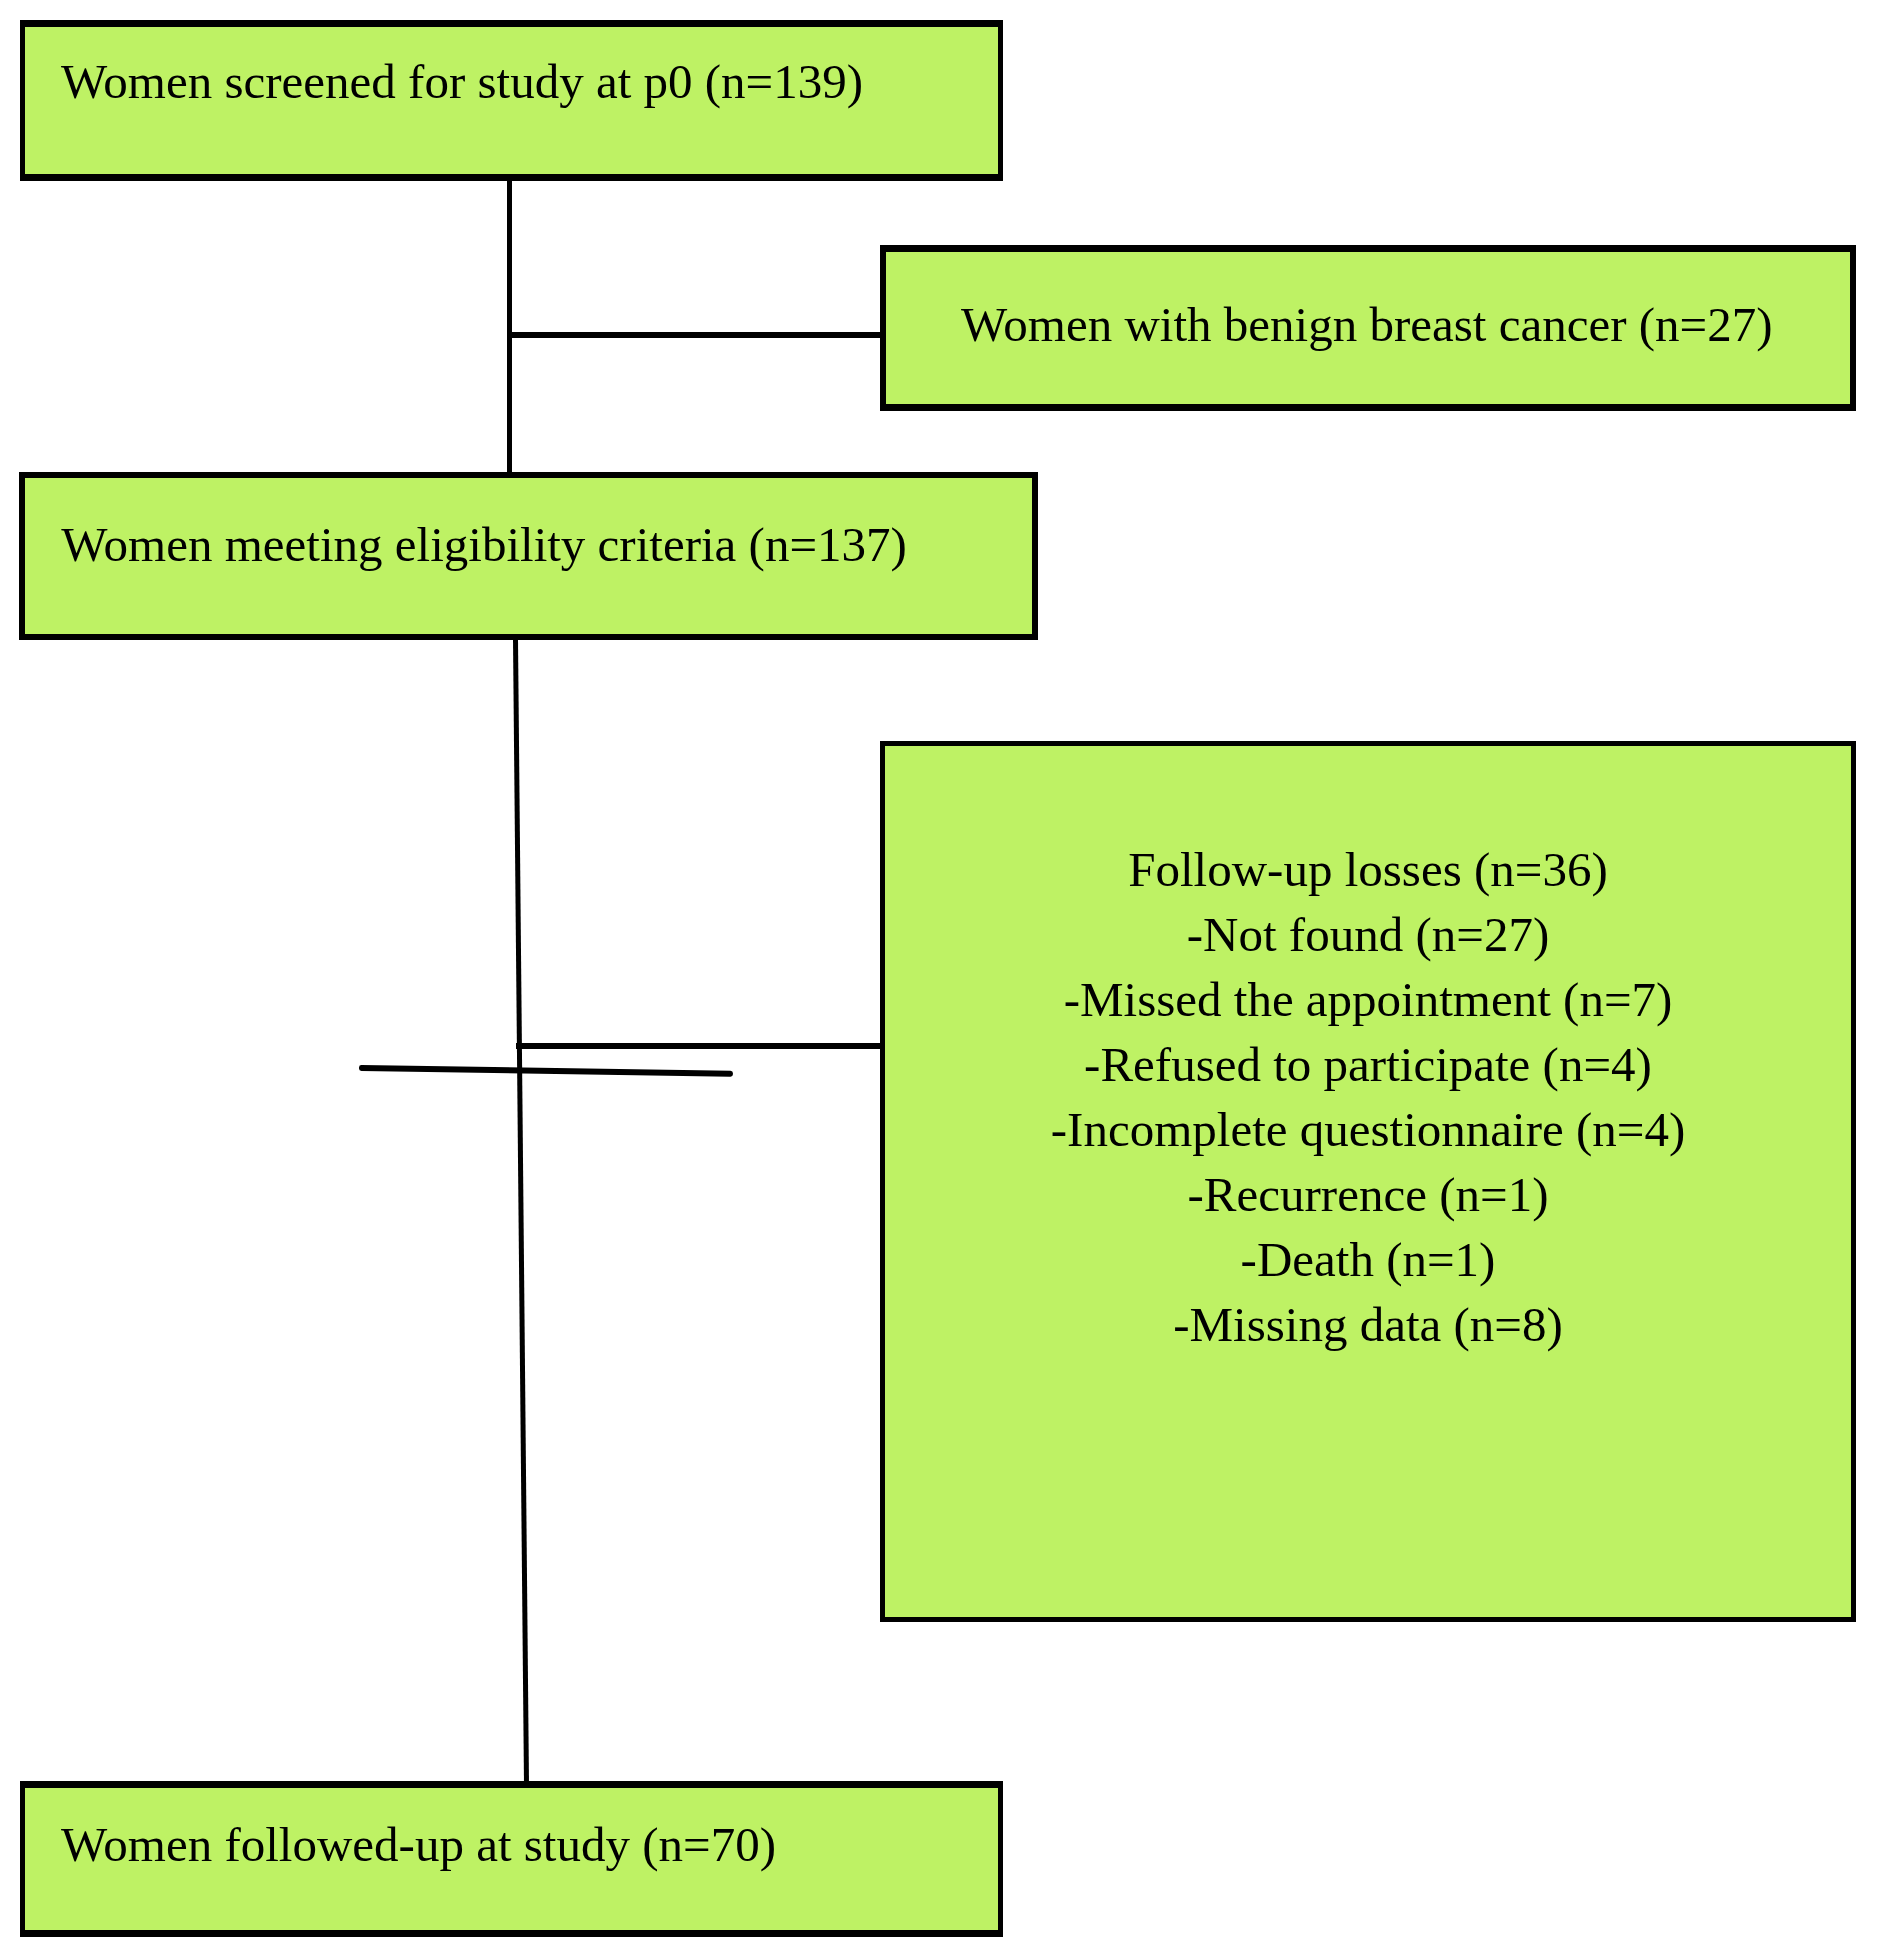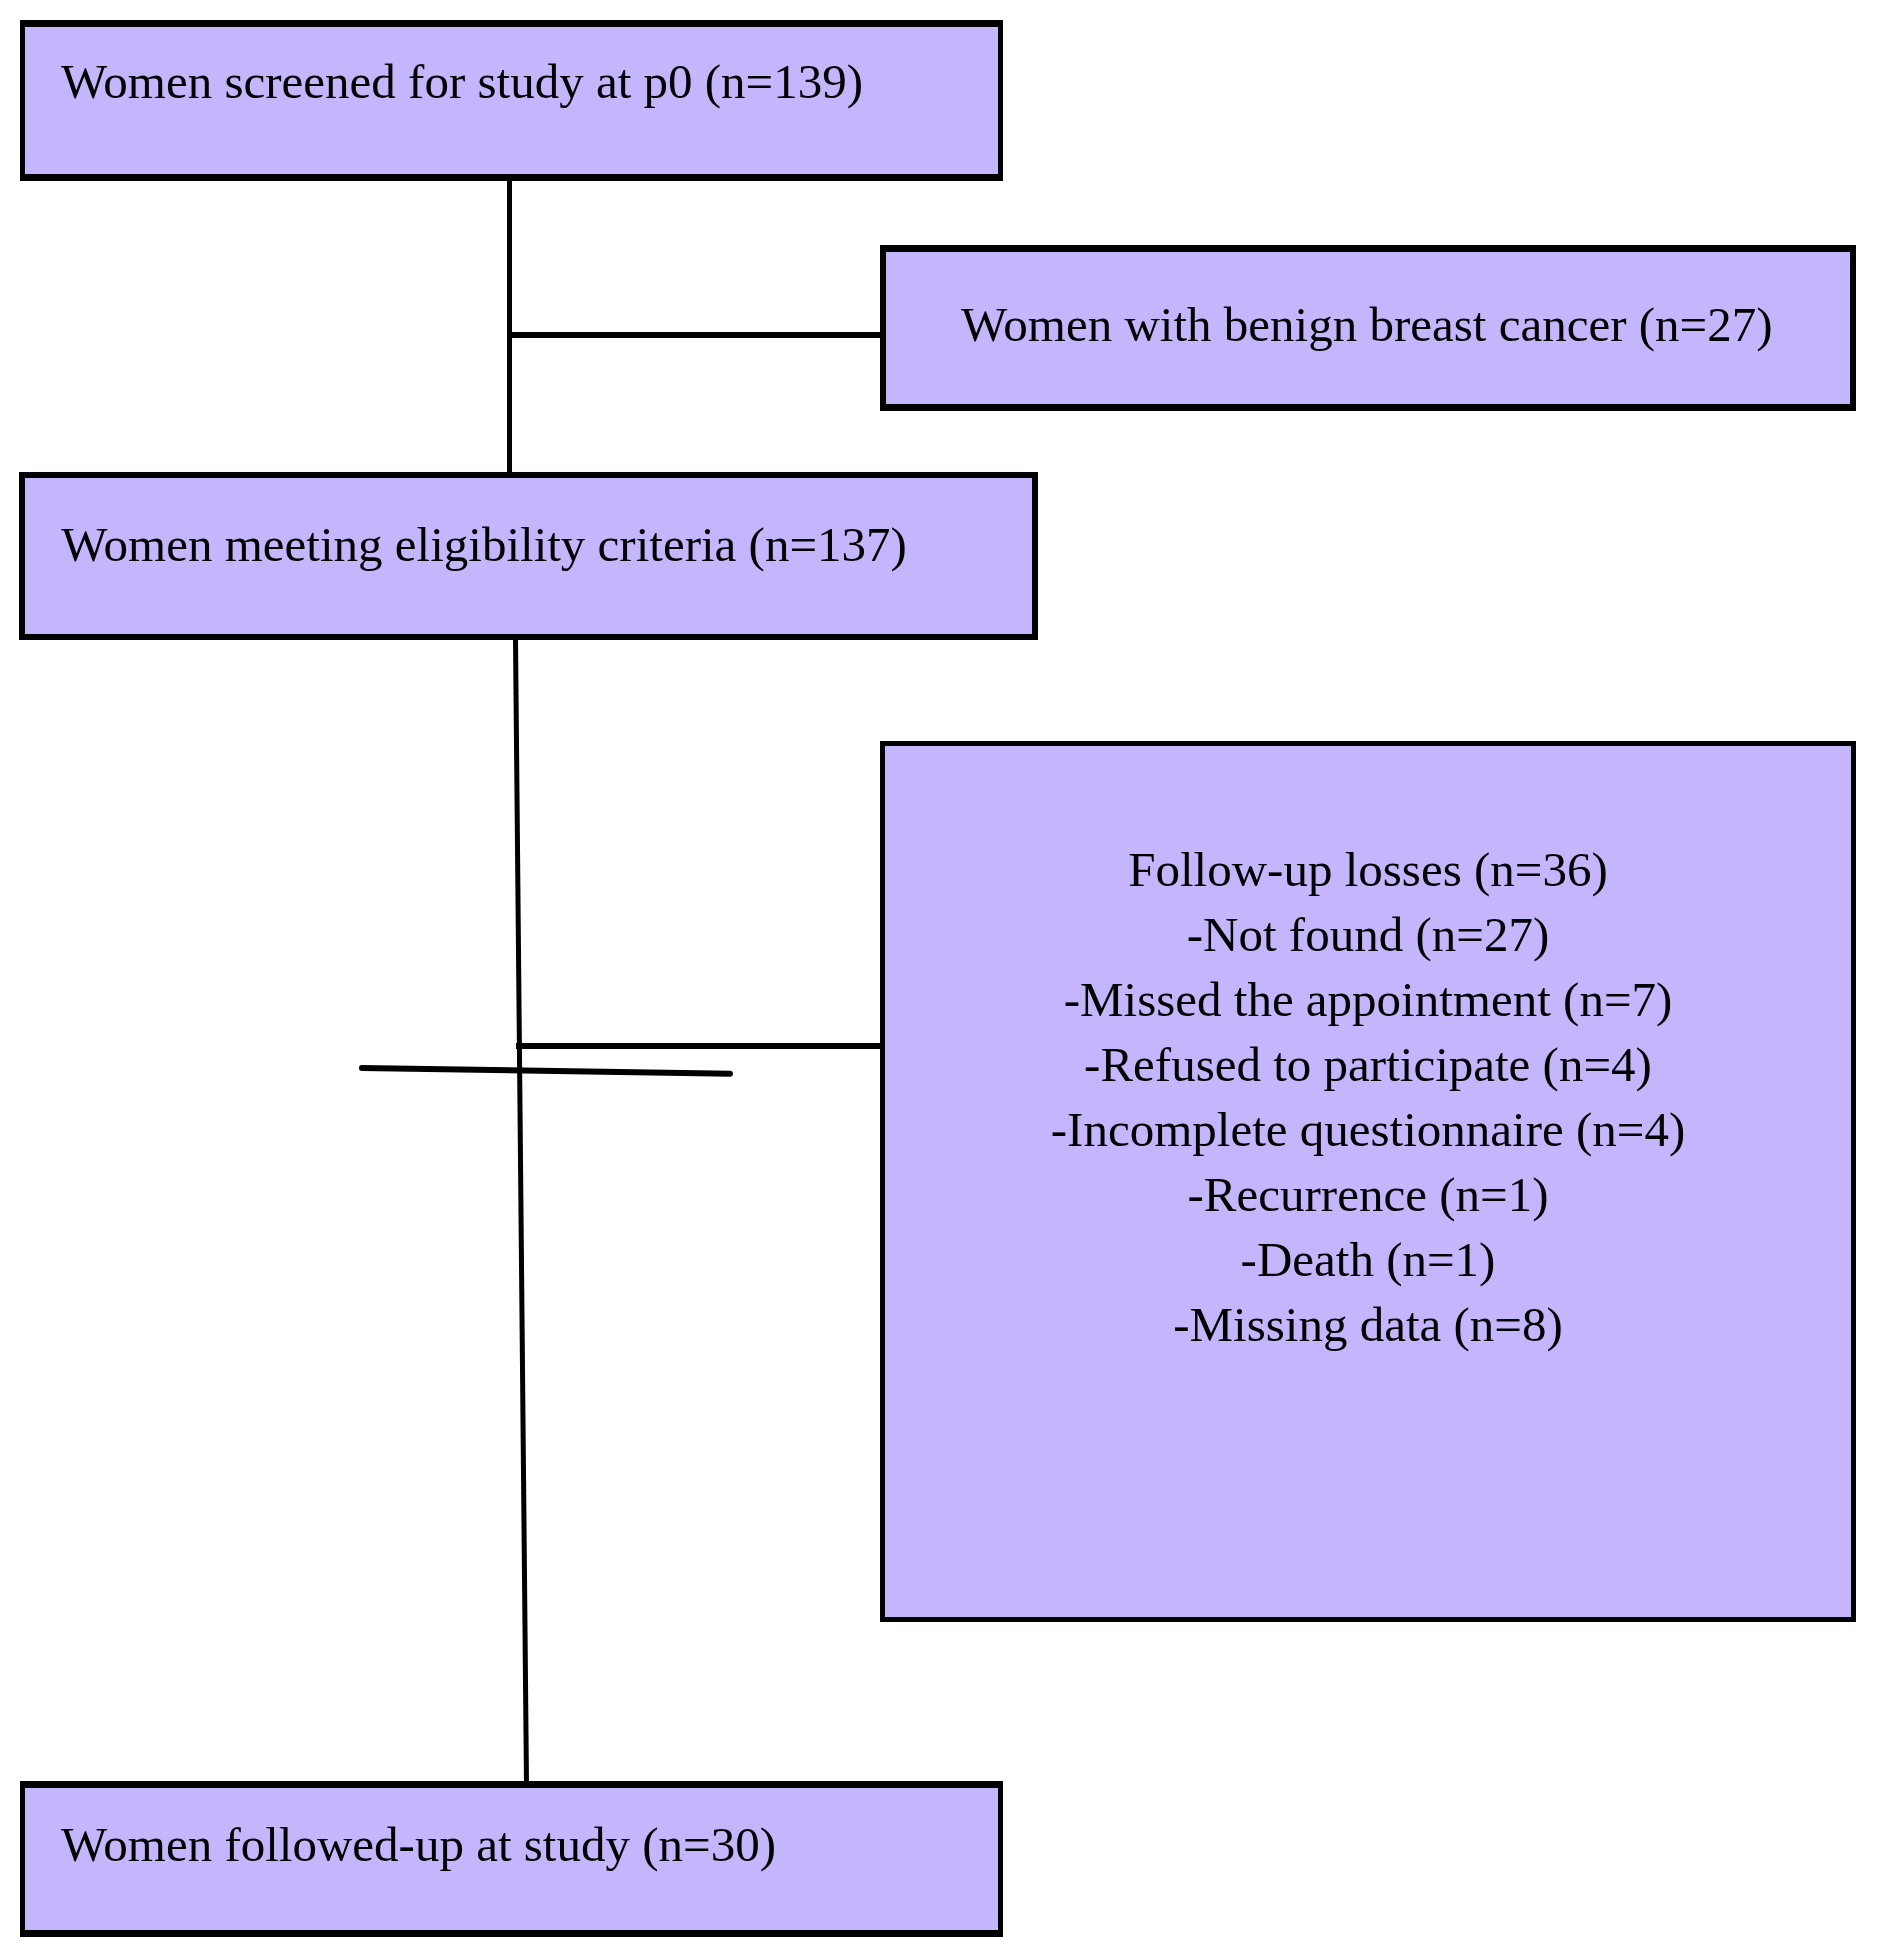--- a/index.html
+++ b/index.html
@@ -12,21 +12,21 @@
     width: 1879px;
     height: 1955px;
     background: #ffffff;
     font-family: "Liberation Serif", "DejaVu Serif", serif;
     color: #000000;
     overflow: hidden;
   }
   .flow-box {
     position: absolute;
     box-sizing: border-box;
-    background: #c4b5fd;
+    background: #bef264;
     border-style: solid;
     border-color: #000000;
   }
   .box-label {
     font-size: 49px;
     line-height: 1.15;
     white-space: nowrap;
     color: #000000;
   }
   .hline, .vline {
@@ -131,17 +131,17 @@
       <div class="losses-line">-Missed the appointment (n=7)</div>
       <div class="losses-line">-Refused to participate (n=4)</div>
       <div class="losses-line">-Incomplete questionnaire (n=4)</div>
       <div class="losses-line">-Recurrence (n=1)</div>
       <div class="losses-line">-Death (n=1)</div>
       <div class="losses-line">-Missing data (n=8)</div>
     </div>
   </div>
 
   <div class="flow-box" id="box-followed">
-    <div class="box-label">Women followed-up at study (n=30)</div>
+    <div class="box-label">Women followed-up at study (n=70)</div>
   </div>
 
 </div>
 
 
 </body></html>

